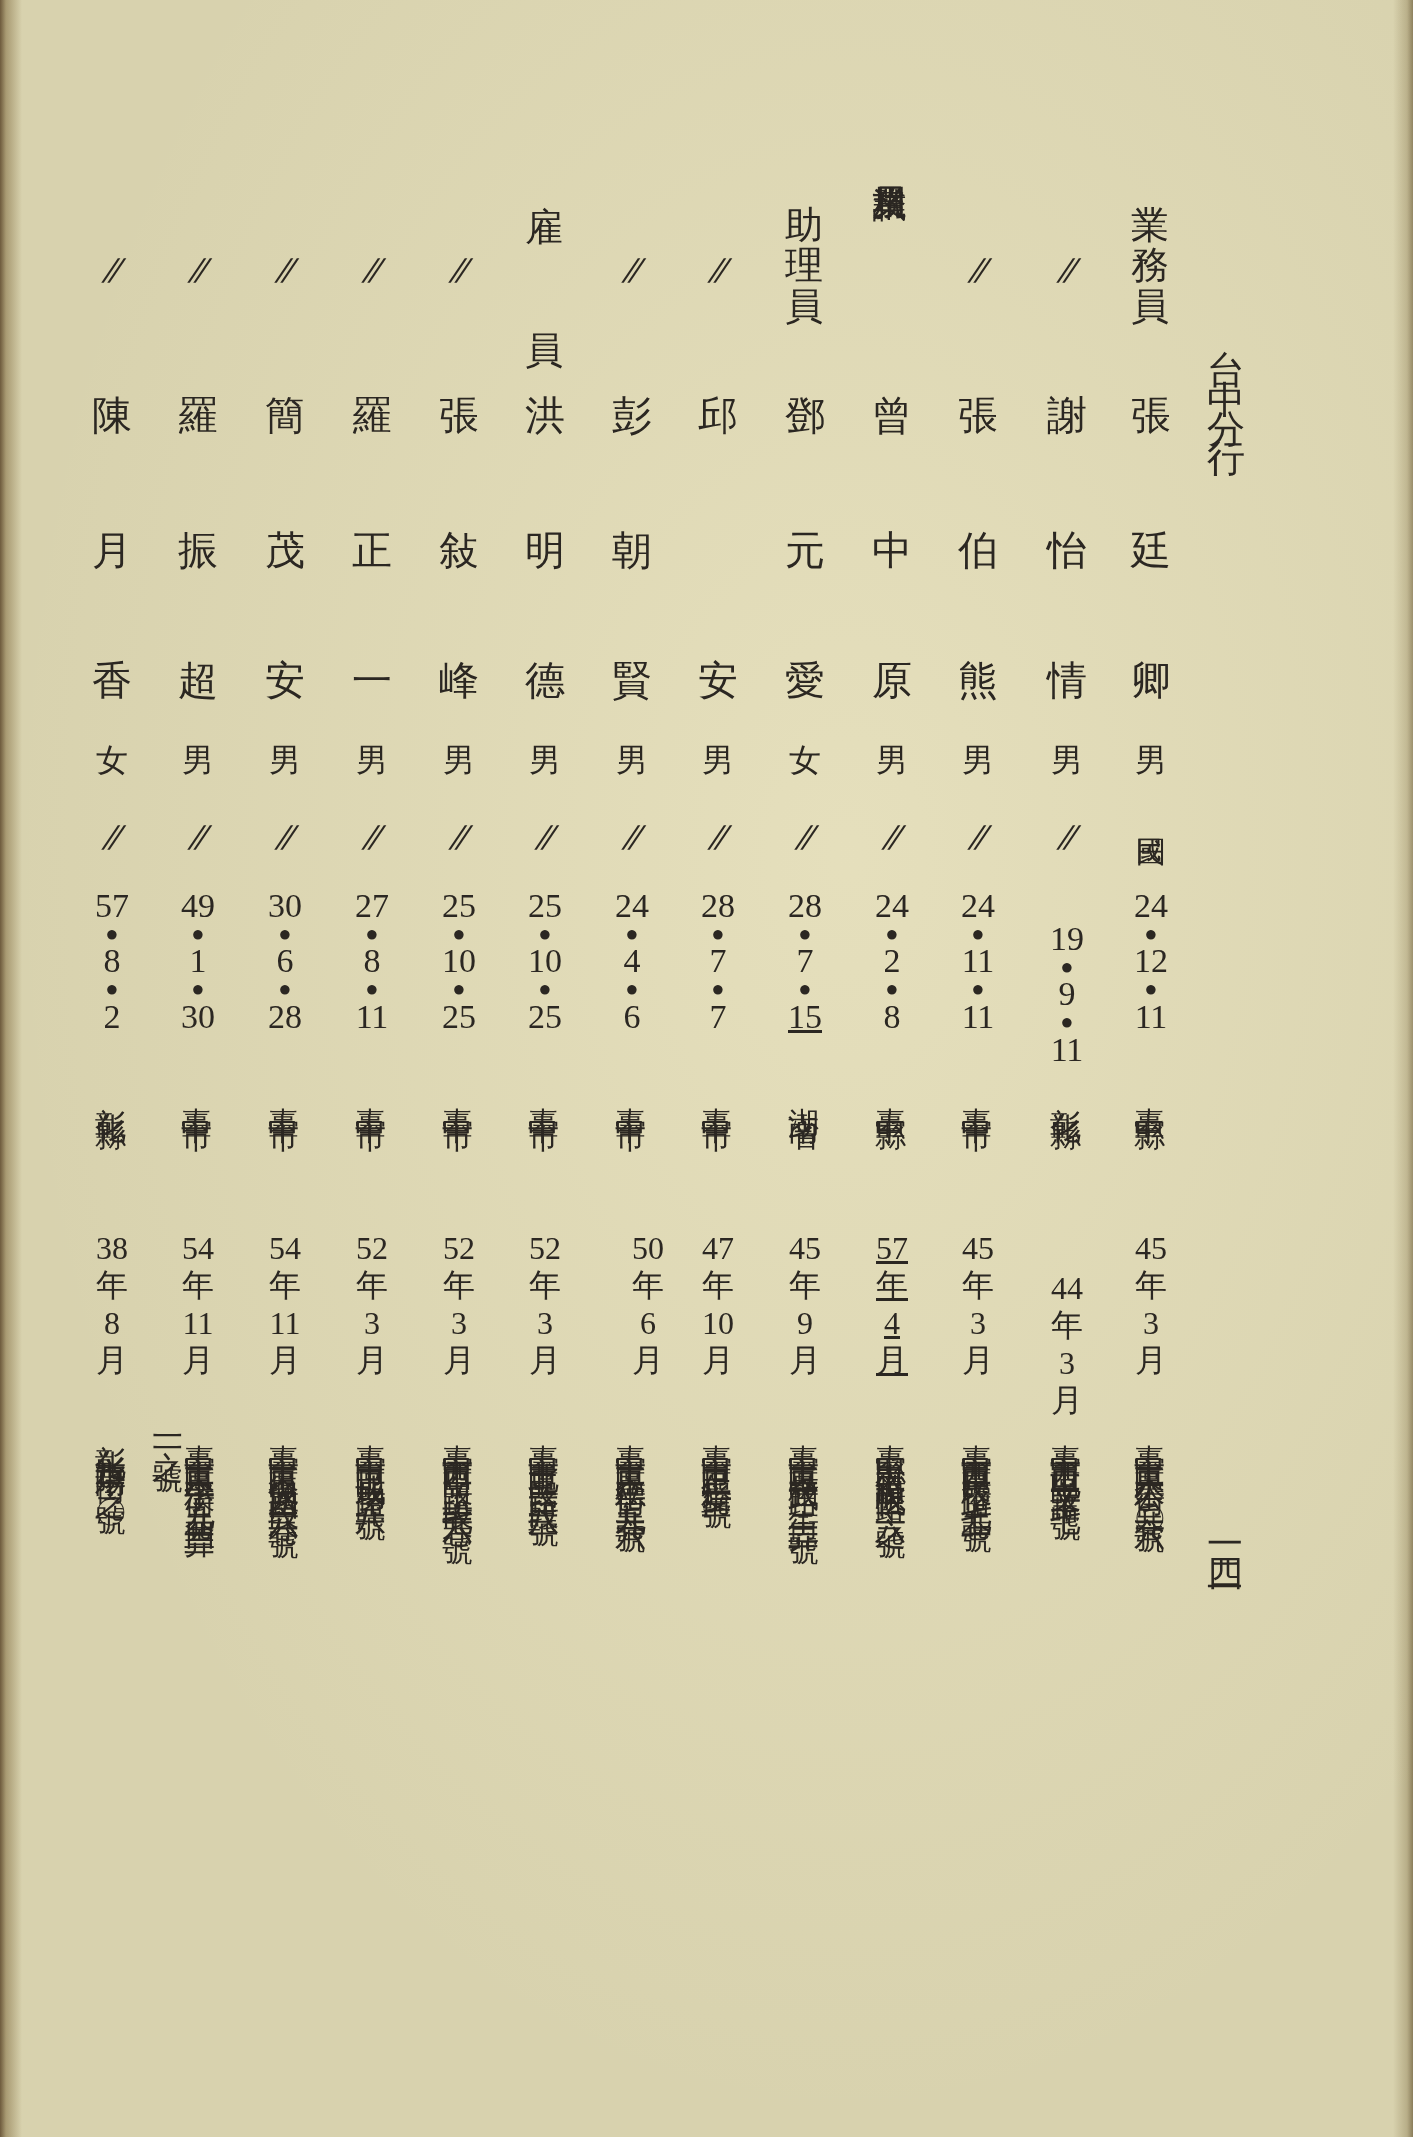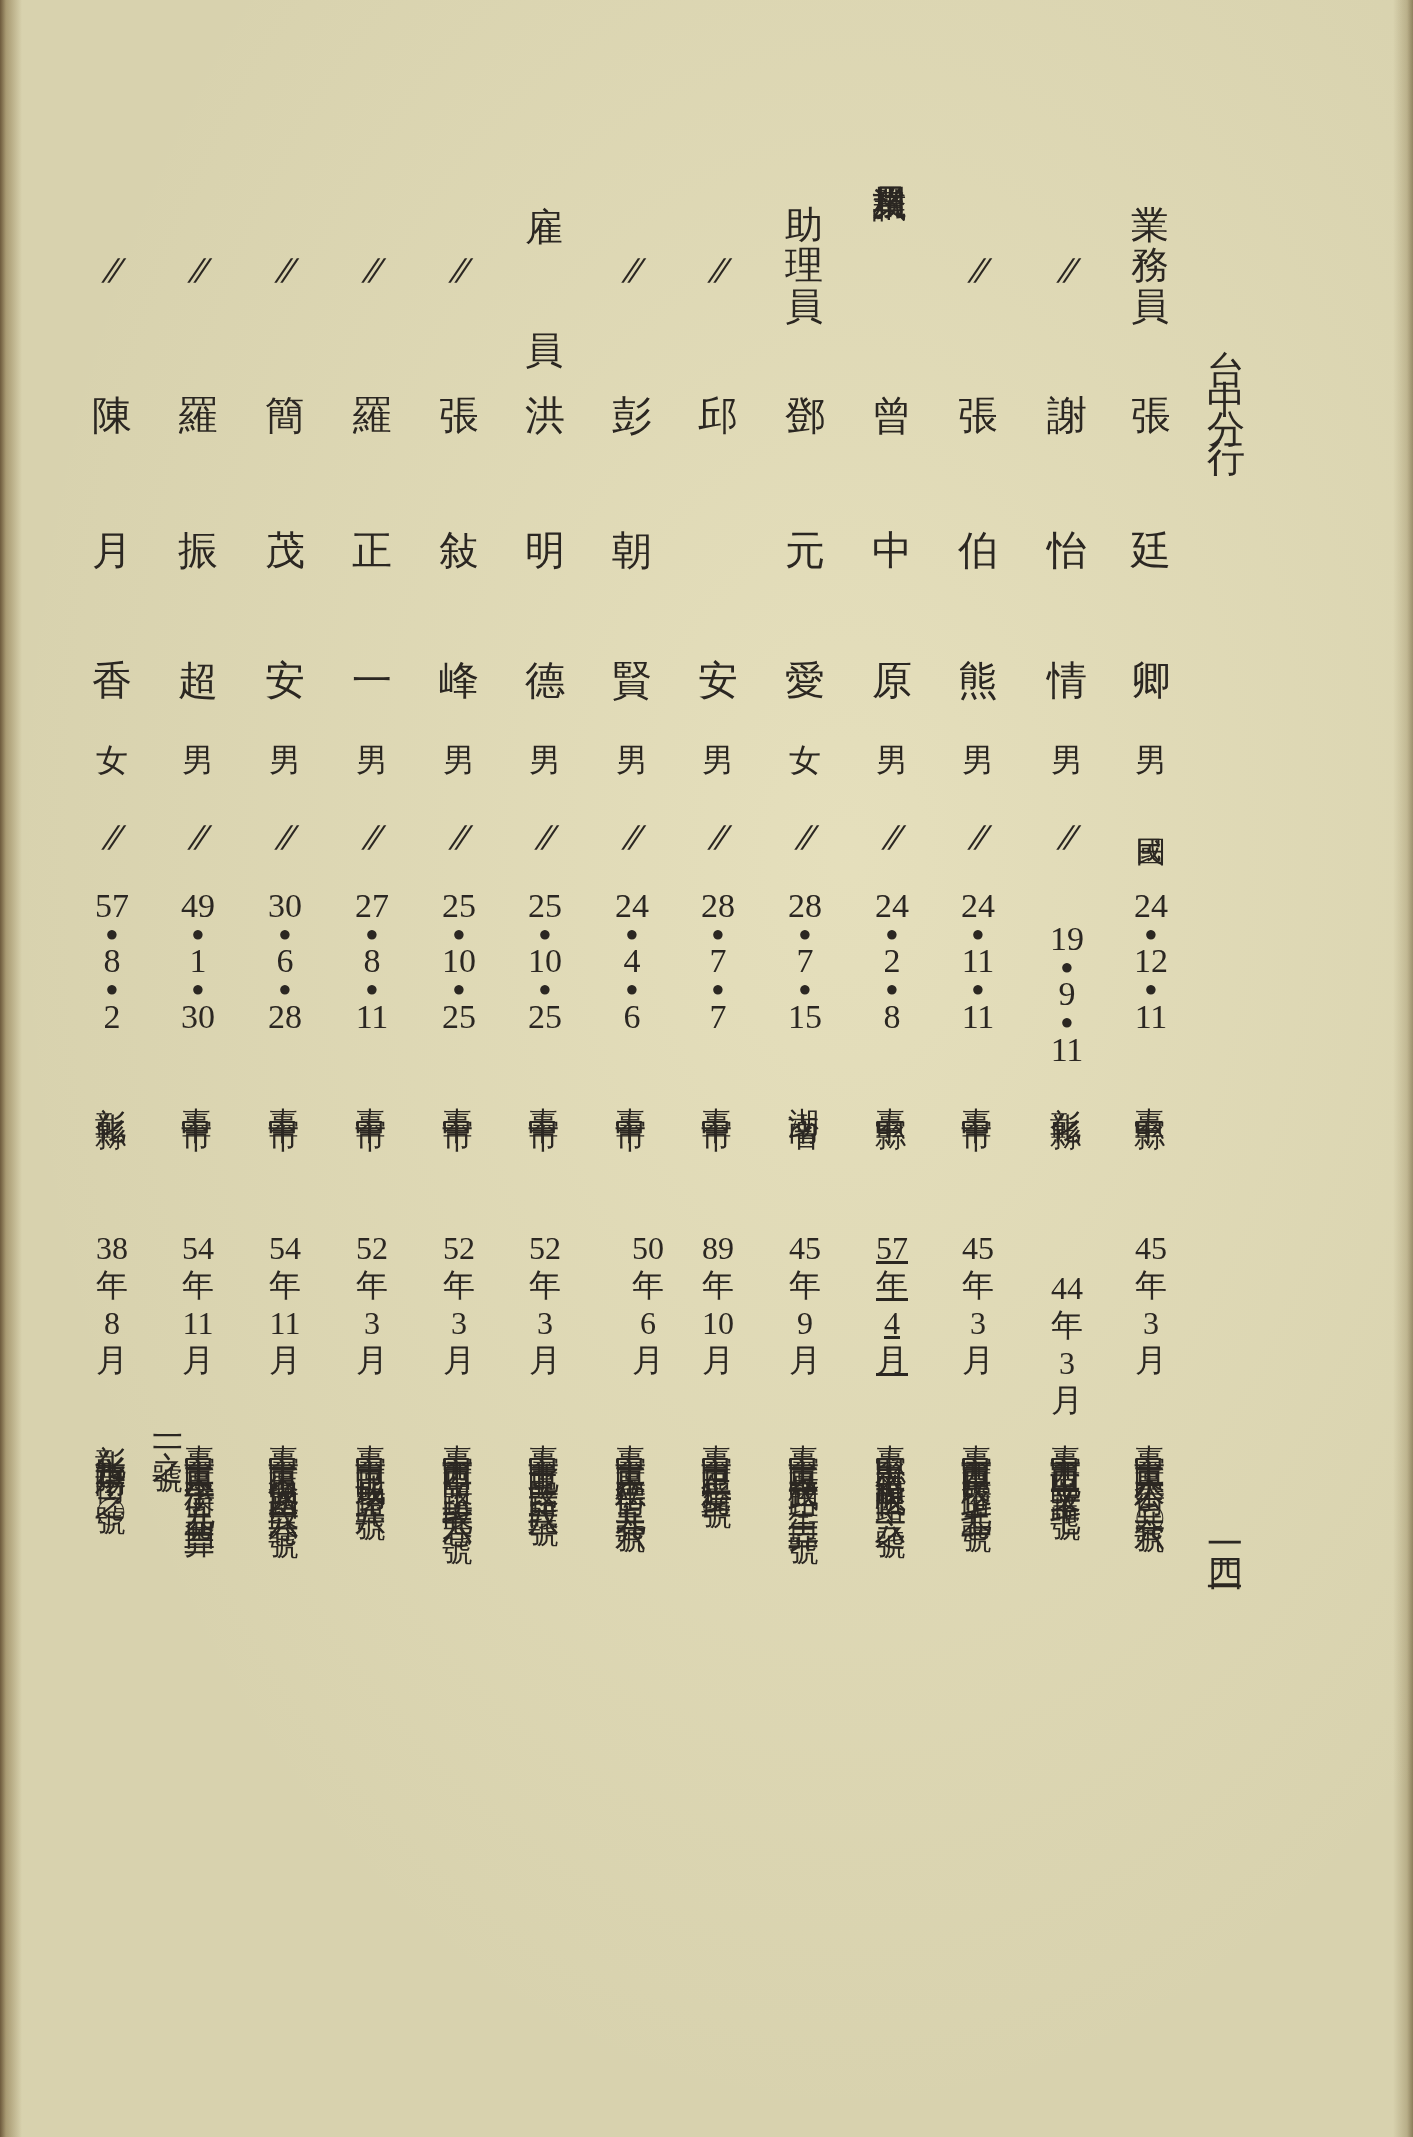--- a/index.html
+++ b/index.html
@@ -143,21 +143,21 @@
       <div class="name-char" style="left:805px; top:395px;">鄧</div>
       <div class="name-char" style="left:805px; top:530px;">元</div>
       <div class="name-char" style="left:805px; top:660px;">愛</div>
       <div class="gender" style="left:805px; top:744px;">女</div>
       <div class="ditto" style="left:805px; top:822px;">//</div>
       <div class="date" style="left:805px; top:888px;">
         <span style="display:block;">28</span>
         <span class="dot">●</span>
         <span style="display:block;">7</span>
         <span class="dot">●</span>
-        <span style="display:block;">15</span>
+        <span style="display:block;text-decoration:underline;">15</span>
       </div>
       <div class="vcol origin" style="left:788px; top:1083px;">湖南省</div>
       <div class="start" style="left:805px; top:1230px;">
         <span class="n">45</span>
         <span class="k">年</span>
         <span class="n">9</span>
         <span class="k">月</span>
       </div>
       <div class="vcol addr" style="left:788px; top:1420px;">臺中市東區精武路一一三街二弄二號</div>
     </div>
@@ -169,21 +169,21 @@
       <div class="ditto" style="left:718px; top:822px;">//</div>
       <div class="date" style="left:718px; top:888px;">
         <span style="display:block;">28</span>
         <span class="dot">●</span>
         <span style="display:block;">7</span>
         <span class="dot">●</span>
         <span style="display:block;">7</span>
       </div>
       <div class="vcol origin" style="left:701px; top:1083px;">臺中市</div>
       <div class="start" style="left:718px; top:1230px;">
-        <span class="n">89</span>
+        <span class="n">47</span>
         <span class="k">年</span>
         <span class="n">10</span>
         <span class="k">月</span>
       </div>
       <div class="vcol addr" style="left:701px; top:1420px;">臺中市中區仁愛街三號</div>
     </div>
     <div>
       <div class="ditto" style="left:632px; top:255px;">//</div>
       <div class="name-char" style="left:632px; top:395px;">彭</div>
       <div class="name-char" style="left:632px; top:530px;">朝</div>

